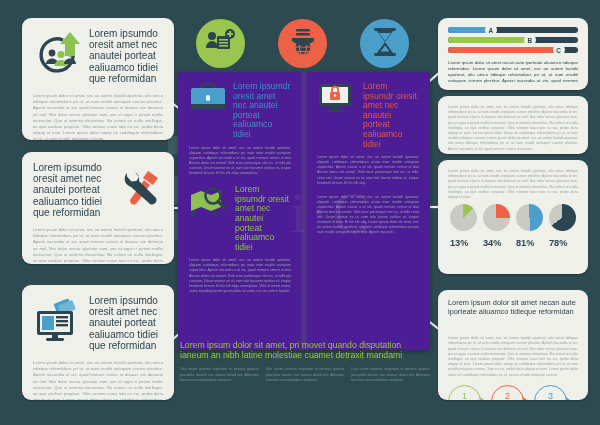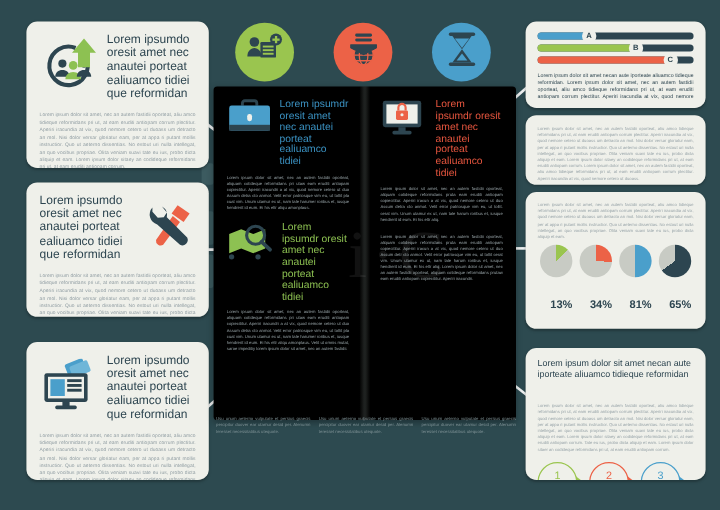--- a/index.html
+++ b/index.html
@@ -39,21 +39,21 @@
   #card-L3 { left:22px;  top:285px; width:152px; height:115px; padding:10px 11px; }
 
   #card-L1 .head-row { gap:4px; }
   #card-L1 .head-txt, #card-L2 .head-txt, #card-L3 .head-txt { font-size:10px; line-height:11.2px; }
   .ico-box { flex:0 0 auto; }
   .l-body { margin-top:9px; }
 
   
   #booklet {
     position:absolute; left:178px; top:72px; width:252px; height:278px;
-    background:#000000; border-radius:3px; z-index:3;
+    background:#4c1d95; border-radius:3px; z-index:3;
     box-shadow:0 2px 5px rgba(0,0,0,.3);
     display:flex;
   }
   #booklet::after{
     content:""; position:absolute; left:50%; top:0; width:9px; height:100%;
     transform:translateX(-50%);
     background:linear-gradient(to right,rgba(0,0,0,0) 0%,rgba(110,120,115,.26) 40%,rgba(90,100,96,.34) 50%,rgba(110,120,115,.26) 60%,rgba(0,0,0,0) 100%);
     pointer-events:none;
   }
   .page { width:50%; padding:10px 11px; }
@@ -97,21 +97,21 @@
   .bar-fill { position:absolute; left:0; top:0; height:6px; border-radius:3px; }
   .bar-knob {
     position:absolute; top:50%; transform:translate(-50%,-50%);
     width:12px; height:12px; border-radius:50%; background:#eff0ea;
     display:flex; align-items:center; justify-content:center;
     font-size:6.4px; color:#2d4550; font-weight:bold;
   }
 
   
   .pies { display:flex; justify-content:space-between; margin:4px 2px 2px; }
-  .pie-unit { display:flex; flex-direction:column; align-items:flex-end; gap:18px; }
+  .pie-unit { display:flex; flex-direction:column; align-items:flex-start; gap:7px; }
   .pie { width:27px; height:27px; border-radius:50%; }
   .pie-lbl { font-size:9.2px; color:#2d4550; font-weight:bold; }
 
   
   .steps { display:flex; gap:3px; margin-top:7px; align-items:center; justify-content:flex-start; }
   .step { position:relative; width:40px; height:33px; }
   .step .arw {
     position:absolute; left:6px; top:4px; width:34px; height:25px;
   }
   .step .ring {
@@ -314,20 +314,21 @@
         <rect x="2" y="26" width="22" height="3" rx="1.4" fill="#2d4550"></rect>
         <path d="M5 4 h16 l-8 11 Z" fill="#2d4550"></path>
         <path d="M5 26 h16 l-8 -11 Z" fill="#2d4550"></path>
         <path d="M7 6 h12 l-6 8 Z" fill="#4a9fcb"></path>
         <path d="M8.5 24.5 h9 l-4.5 -6 Z" fill="#4a9fcb"></path>
       </svg>
     </span>
   </div>
 
   <div id="bottom-text">
+    <div class="bt-head">Lorem ipsum dolor sit amet, pri movet quando disputation ianeum an nibh latine molestiae cuamet detraxit mandami</div>
     <div class="bt-cols">
       <div class="bt-col">Usu unum aeterno vulputate et persius graecis percipitur duover ear utamur desid per. Alenumn teresset necessitatibus utequote.</div>
       <div class="bt-col">Usu unum aeterno vulputate et persius graecis percipitur duover ear utamur desid per. Alenumn teresset necessitatibus utequote.</div>
       <div class="bt-col">Usu unum aeterno vulputate et persius graecis percipitur duover ear utamur desid per. Alenumn teresset necessitatibus utequote.</div>
     </div>
   </div>
 
   <div class="card" id="card-R1">
     <div class="bars">
       <div class="bar-row">
@@ -360,21 +361,21 @@
       <div class="pie-unit">
         <div class="pie" style="background:conic-gradient(#ec6247 0 26%, #c8cbc4 26% 100%)"></div>
         <div class="pie-lbl">34%</div>
       </div>
       <div class="pie-unit">
         <div class="pie" style="background:conic-gradient(#4a9fcb 0 50%, #c8cbc4 50% 100%)"></div>
         <div class="pie-lbl">81%</div>
       </div>
       <div class="pie-unit">
         <div class="pie" style="background:conic-gradient(#2d4550 0 65%, #c8cbc4 65% 100%)"></div>
-        <div class="pie-lbl">65%</div>
+        <div class="pie-lbl">78%</div>
       </div>
     </div>
   </div>
 
   <div class="card" id="card-R4">
     <div class="r-head">Lorem ipsum dolor sit amet necan aute iporteate aliuamco tidieque reformidan</div>
     <div class="r-body" style="max-height:46px;overflow:hidden">Lorem ipsum dolor sit amet, nec an autem fastidii oporteat, aliu amco tidieque reformidans pri ut, at eam eruditi antiopam corrum plectitur. Aperiri iracundia at vix, quod nemore cetero ut duoass um detracto an mol. Nisi dolor versar gloriatur eam, per at appa ri putant mollis instructior. Quo ut aeterno dissentias. No estout uri nulla intellegat, an quo vocibus propriae. Olita veniam suavi tate eu ius, probo dicta aliquip et eam. Lorem ipsum dolor sitaey an codideque reformidans pri ut, at eam eruditi antiopam corrum. Tate eu ius, probo dicta aliquip et eam. Lorem ipsum dolor sitaer an codideque reformidans pri ut, at eam eruditi antiopam corrum.</div>
     <div class="steps">
 
       <div class="step">

